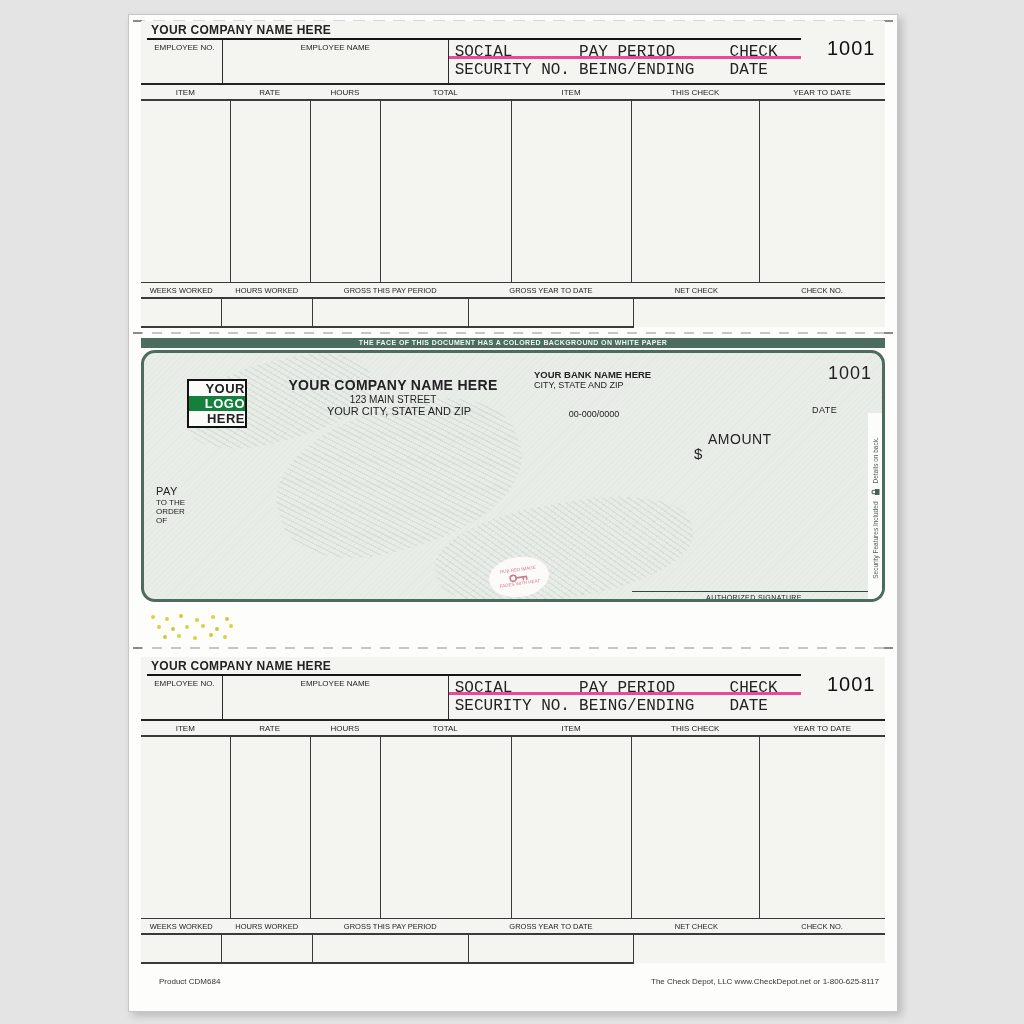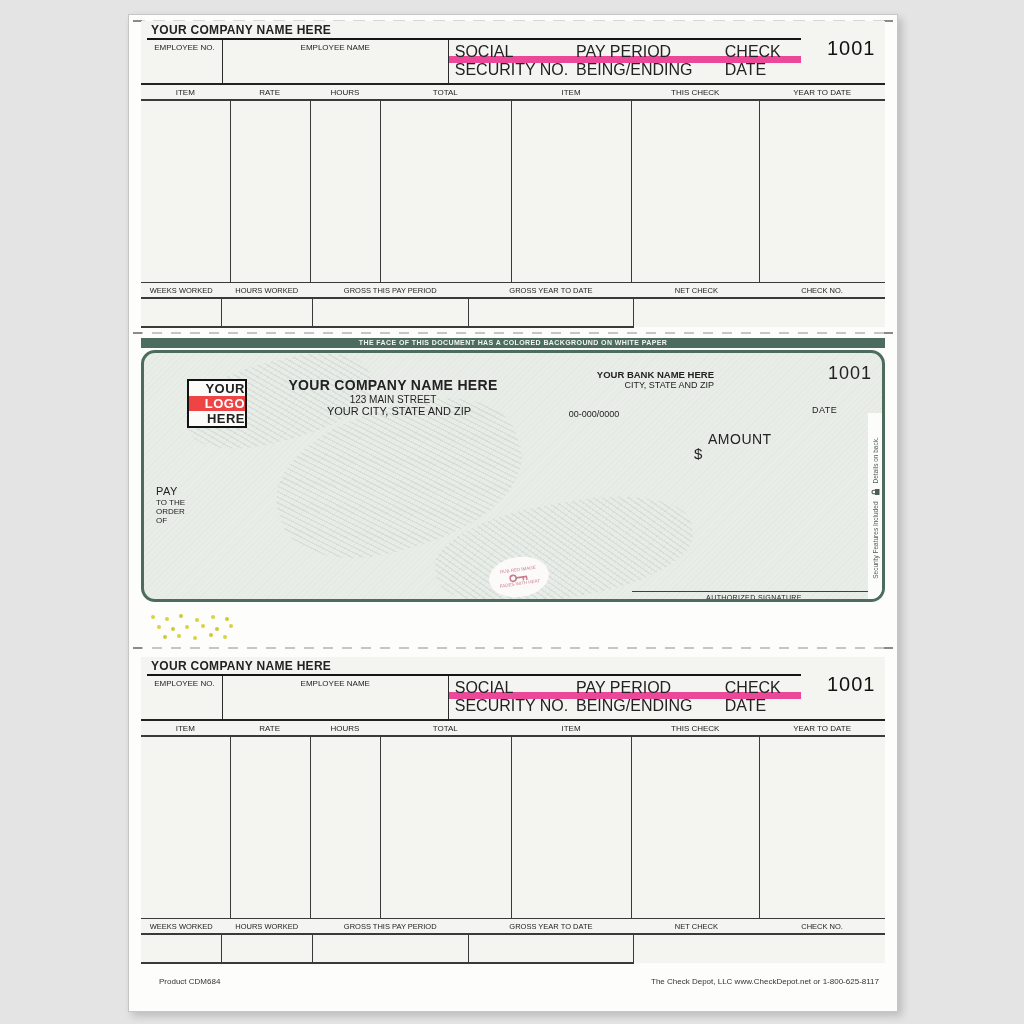--- a/index.html
+++ b/index.html
@@ -16,21 +16,21 @@
   
   .stub{position:absolute;left:12px;width:744px;height:306px;background:#f4f4f1;}
   .stub-top{top:6px;} .stub-bottom{top:642px;}
   .stub .company{position:absolute;left:10px;top:2px;font-size:12px;font-weight:bold;letter-spacing:.3px;}
   .stub .company-rule{position:absolute;left:6px;top:17px;width:654px;height:2px;background:#151515;}
   .stub .check-no{position:absolute;left:686px;top:16px;font-size:20px;letter-spacing:1px;color:#111;}
   .emp{position:absolute;left:6px;top:19px;width:654px;height:43px;display:flex;border-bottom:1px solid #2b2b2b;}
   .emp .cell{font-size:8px;text-align:center;padding-top:3px;box-sizing:border-box;}
   .emp .c-no{width:11.8%;border-right:1px solid #2b2b2b;}
   .emp .c-name{width:35.2%;border-right:1px solid #2b2b2b;}
-  .emp .c-right{width:53%;display:flex;justify-content:space-between;align-items:flex-start;padding:3px 6px 0 6px;height:13px;border-bottom:7px solid #ec4899;}
+  .emp .c-right{width:53%;display:flex;justify-content:space-between;align-items:flex-start;padding:3px 6px 0 6px;height:13px;border-bottom:3px solid #ec4899;font-family:Liberation Mono, monospace;}
   .items{position:absolute;left:0;top:62px;width:744px;}
   .items-head{display:flex;border-top:2px solid #222;border-bottom:2px solid #3a3a3a;height:14px;box-sizing:content-box;}
   .items-head .hc{font-size:8px;text-align:center;padding-top:3px;box-sizing:border-box;}
   .items-body{position:relative;height:181px;}
   .vline{position:absolute;top:0;bottom:0;width:1px;background:#3a3a3a;}
   .summary-head{display:flex;border-top:1px solid #3a3a3a;border-bottom:2px solid #3a3a3a;height:14px;}
   .summary-head .sc{font-size:7.5px;text-align:center;padding-top:3px;box-sizing:border-box;}
   .summary-ext{position:relative;height:29px;}
   .summary-ext .box{position:absolute;left:0;top:0;width:66.2%;height:100%;border-bottom:2px solid #3a3a3a;border-right:1px solid #3a3a3a;box-sizing:border-box;}
   
@@ -48,26 +48,26 @@
   .check{position:absolute;left:12px;top:335px;width:744px;height:252px;
     background:#e9ede8;border:3px solid #4c6c5e;border-radius:14px;box-sizing:border-box;overflow:hidden;
     background-image:repeating-linear-gradient(135deg,rgba(150,168,156,.06) 0 1px,transparent 1px 4px);}
   .hatch{position:absolute;border-radius:45%;
     background:repeating-linear-gradient(45deg,rgba(120,148,134,.14) 0 1.5px,transparent 1.5px 5px);}
   .hatch.h1{left:130px;top:55px;width:250px;height:140px;transform:rotate(-18deg);}
   .hatch.h2{left:290px;top:150px;width:260px;height:95px;transform:rotate(-10deg);}
   .hatch.h3{left:40px;top:8px;width:190px;height:80px;transform:rotate(-15deg);}
   .logo{position:absolute;left:43px;top:26px;width:56px;border:2px solid #111;background:#fbfbf9;text-align:right;}
   .logo div{font-size:13px;font-weight:bold;line-height:15px;letter-spacing:.5px;}
-  .logo .mid{background:#ef4444;color:#fff;}
+  .logo .mid{background:#15803d;color:#fff;}
   .co-block{position:absolute;left:104px;top:24px;width:290px;text-align:center;}
   .co-block .nm{font-size:14px;font-weight:bold;letter-spacing:.3px;}
   .co-block .a1{font-size:10px;margin-top:1px;}
   .co-block .a2{font-size:11px;margin-left:12px;}
-  .bank-block{position:absolute;left:390px;top:16px;width:180px;text-align:right;}
+  .bank-block{position:absolute;left:390px;top:16px;width:180px;text-align:left;}
   .bank-block .nm{font-size:9.5px;font-weight:bold;}
   .bank-block .a1{font-size:9px;}
   .fraction{position:absolute;left:390px;top:56px;width:120px;text-align:center;font-size:9px;}
   .chk-num{position:absolute;left:684px;top:10px;font-size:18px;letter-spacing:1px;}
   .date-lbl{position:absolute;left:668px;top:52px;font-size:9px;letter-spacing:.5px;}
   .amount-lbl{position:absolute;left:564px;top:78px;font-size:14px;letter-spacing:.5px;}
   .dollar{position:absolute;left:550px;top:92px;font-size:15px;}
   .pay-block{position:absolute;left:12px;top:132px;line-height:1.15;}
   .pay-block .p1{font-size:11px;letter-spacing:.5px;}
   .pay-block .p2{font-size:8px;}

